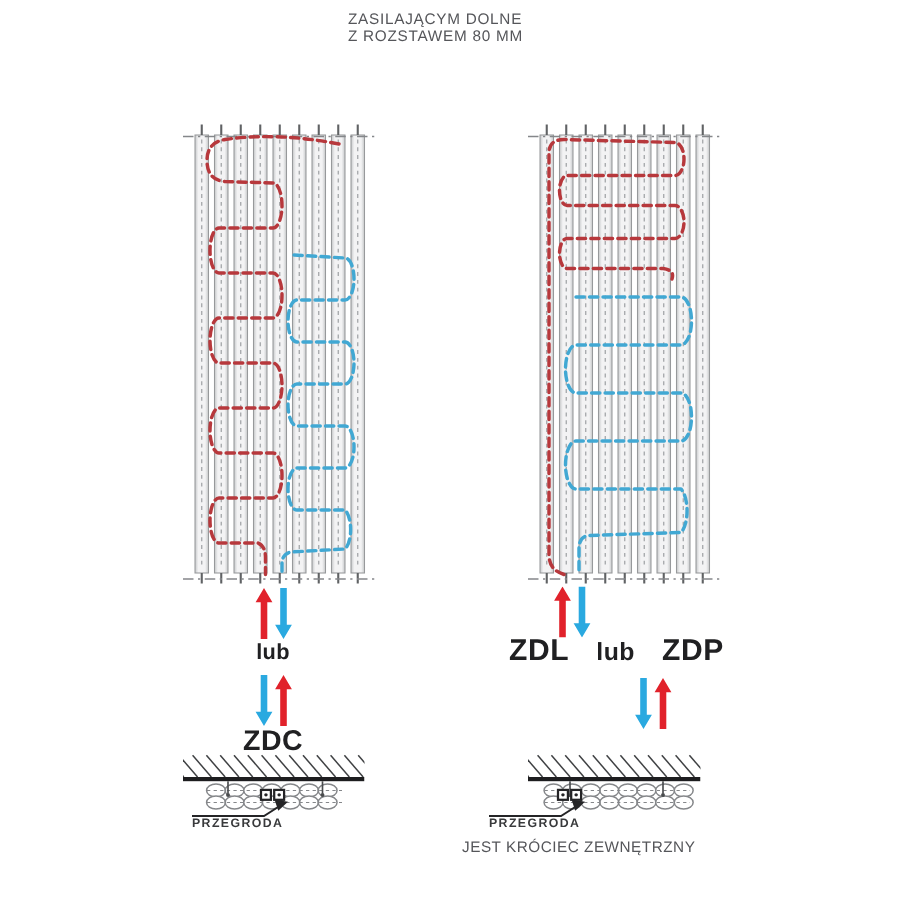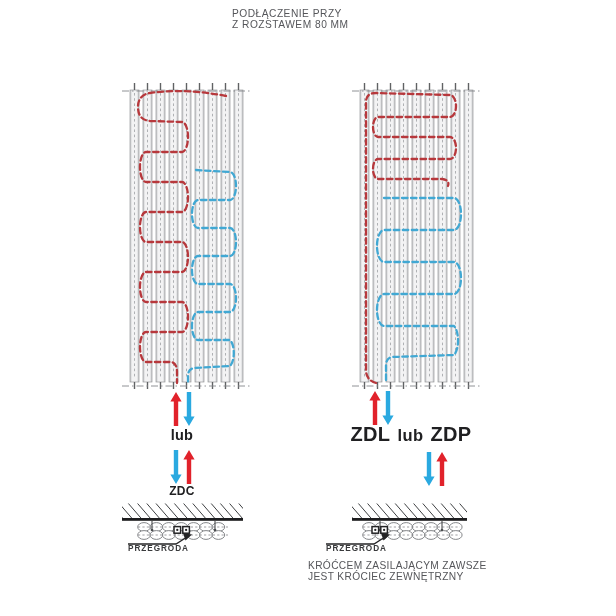--- a/index.html
+++ b/index.html
@@ -13,43 +13,43 @@
   .leader{position:absolute;overflow:visible;}
   .flow{fill:none;stroke-width:2.3;stroke-dasharray:5.5 3.5;stroke-linecap:round;stroke-linejoin:round;}
   .supply-path{stroke:var(--supply-path);}
   .return-path{stroke:var(--return-path);}
   .arrow-pair{position:absolute;display:flex;gap:1px;}
   .arr{width:12px;height:34px;display:block;}
   .fill-supply{fill:var(--supply);}
   .fill-return{fill:var(--return);}
   .bold-label{position:absolute;font-weight:700;color:var(--label-dark);text-align:center;}
   .or-label{font-size:14.5px;letter-spacing:.2px;}
-  .zdc-label{font-size:12px;letter-spacing:.3px;}
-  .big-label{display:flex;justify-content:center;align-items:baseline;gap:7px;font-size:20px;letter-spacing:.4px;}
+  .zdc-label{font-size:19px;letter-spacing:.3px;}
+  .big-label{display:flex;justify-content:center;align-items:baseline;gap:18px;font-size:20px;letter-spacing:.4px;}
   .big-label .small{font-size:16.5px;}
   .partition{position:absolute;font-size:8.2px;letter-spacing:.95px;color:#393a3c;font-weight:700;}
 </style>
 </head>
 <body>
 
 <div id="canvas">
 
   <svg width="0" height="0" style="position:absolute" aria-hidden="true">
     <defs>
       <linearGradient id="tubeGrad" x1="0" y1="0" x2="1" y2="0">
         <stop offset="0" stop-color="#c6c8ca"></stop>
         <stop offset="0.25" stop-color="#f3f3f4"></stop>
         <stop offset="0.75" stop-color="#f3f3f4"></stop>
         <stop offset="1" stop-color="#c6c8ca"></stop>
       </linearGradient>
     </defs>
   </svg>
 
   <div class="title abs" style="left:232px;top:9px">
-    <div>PODŁĄCZENIE PRZY</div>
+    <div>ZASILAJĄCYM DOLNE</div>
     <div>Z ROZSTAWEM 80 MM</div>
   </div>
 
   <svg class="rad" style="left:130px;top:80px" width="113" height="315" viewBox="0 0 113 315">
     <g>
         <rect x="0" y="10" width="9" height="292" fill="url(#tubeGrad)" stroke="#97999b" stroke-width="0.7"></rect>
         <line x1="4.5" y1="13" x2="4.5" y2="299" stroke="#9da0a3" stroke-width="0.8" stroke-dasharray="2.6 2.6"></line>
         <line x1="4.5" y1="3" x2="4.5" y2="10" stroke="#606264" stroke-width="1.4"></line>
         <line x1="4.5" y1="302" x2="4.5" y2="309" stroke="#606264" stroke-width="1.4"></line>
         <rect x="13" y="10" width="9" height="292" fill="url(#tubeGrad)" stroke="#97999b" stroke-width="0.7"></rect>
@@ -280,17 +280,16 @@
   </svg>
   <div class="partition" style="left:128px;top:544px">PRZEGRODA</div>
 
   <svg class="leader" style="left:326px;top:533px" width="68" height="13" viewBox="0 0 68 13">
     <polyline points="0,11 48,11 59,4" fill="none" stroke="#242426" stroke-width="1.3"></polyline>
     <polygon points="55,0 64,1.5 57.5,7.5" fill="#242426"></polygon>
   </svg>
   <div class="partition" style="left:326px;top:544px">PRZEGRODA</div>
 
   <div class="note abs" style="left:308px;top:561px">
-    <div>KRÓĆCEM ZASILAJĄCYM ZAWSZE</div>
     <div>JEST KRÓCIEC ZEWNĘTRZNY</div>
   </div>
 
 </div>
 
 </body></html>

